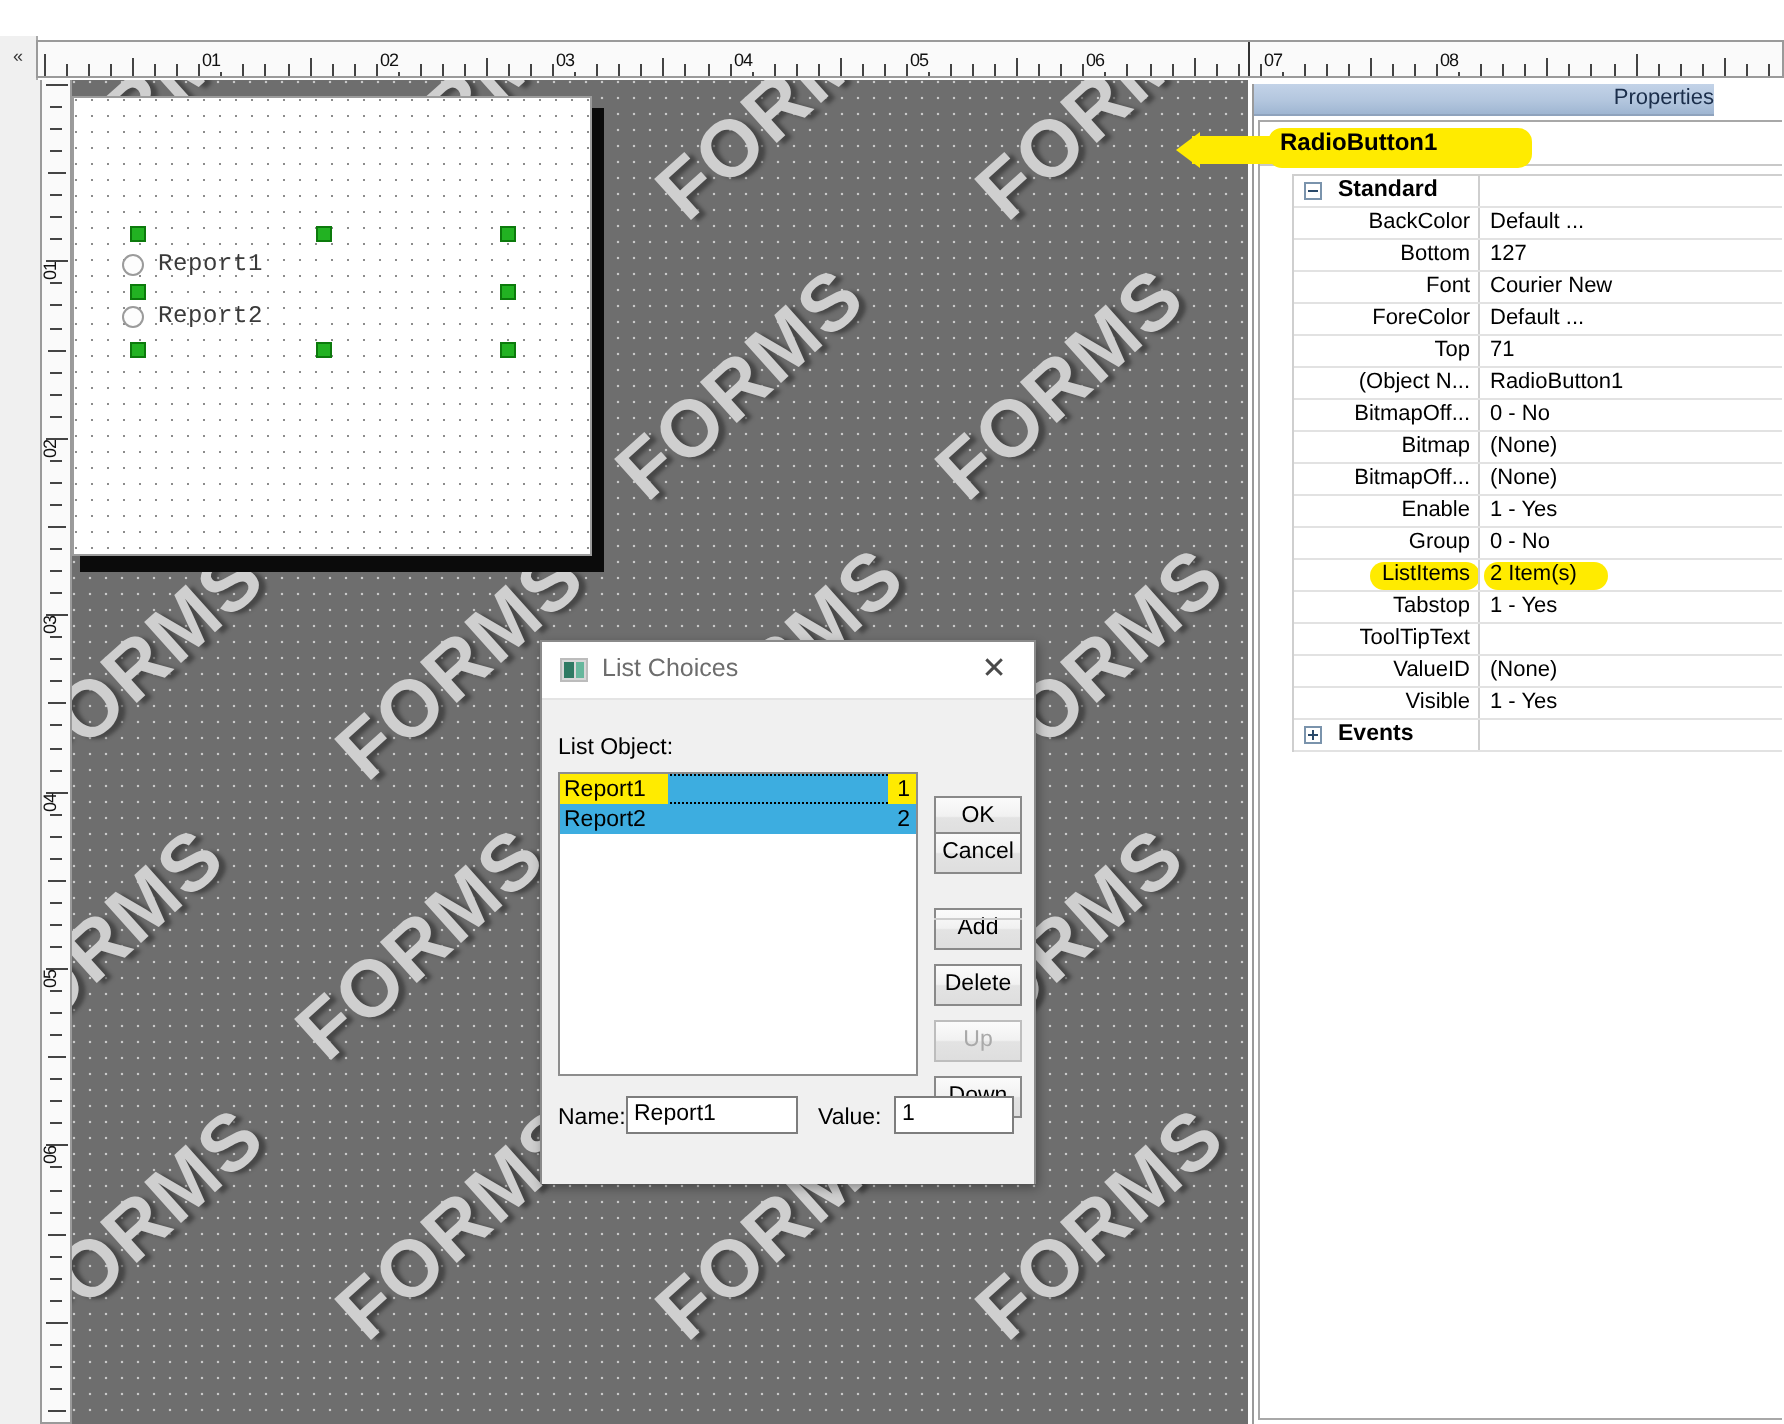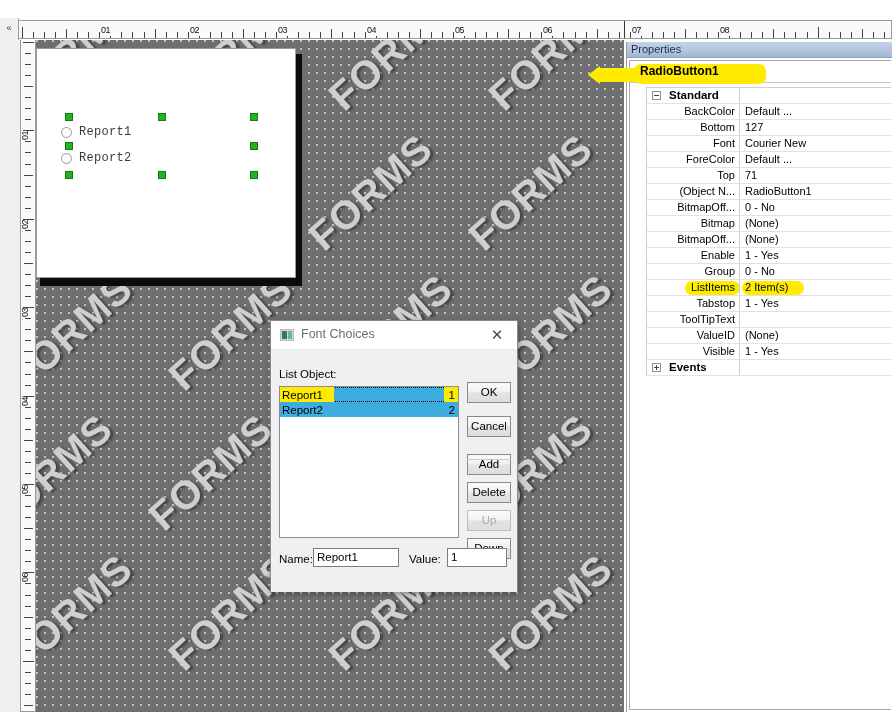--- a/index.html
+++ b/index.html
@@ -163,29 +163,30 @@
   
   .props-panel {
     position: absolute; left: 626px; top: 42px;
     width: 266px; height: 670px;
     background: #ffffff;
     border-left: 1px solid #9a9a9a;
     box-sizing: border-box;
   }
   .props-titlebar {
     position: absolute; left: 0; top: 0;
-    width: 266px; height: 16px;
+    width: 230px; height: 16px;
     background: linear-gradient(to bottom, #c3d3e8 0%, #b3c6de 55%, #9fb6d2 100%);
     border-bottom: 1px solid #8fa3bd;
     box-sizing: border-box;
     padding-left: 4px;
     font-size: 11px;
     color: #1b2e4b;
     line-height: 15px;
     overflow: hidden;
+    text-align: right;
   }
   .props-body {
     position: absolute; left: 2px; top: 18px;
     width: 262px; height: 650px;
     background: #ffffff;
     border: 1px solid #a8a8a8;
     border-right: none;
     box-sizing: border-box;
     overflow: hidden;
   }
@@ -725,21 +726,21 @@
               border-right:12px solid #ffeb00;"></div>
   <div class="hl hl-round" style="left:634px; top:64px; width:132px; height:20px;"></div>
 
   <div class="dialog">
 
     <div class="dlg-titlebar">
       <span class="dlg-icon">
           <i></i>
           <i></i>
         </span>
-      <span class="dlg-title">Font Choices</span>
+      <span class="dlg-title">List Choices</span>
       <span class="dlg-close">✕</span>
     </div>
 
     <div class="dlg-body">
 
       <span class="dlg-label" style="left:8px; top:18px;">List Object:</span>
 
       <div class="listbox" id="listbox">
           <div class="lrow sel focus">
             <span class="hl" style="left: 0px; top: 0px; width: 54px; height: 15px;"></span>
@@ -747,21 +748,21 @@
             <span class="ltext">Report1</span>
             <span class="lval">1</span>
           </div>
           <div class="lrow sel">
             <span class="ltext">Report2</span>
             <span class="lval">2</span>
           </div>
         </div>
 
       <div id="dlg-buttons">
-          <div class="dbtn" style="left: 196px; top: 32px;">OK</div>
+          <div class="dbtn" style="left: 196px; top: 48px;">OK</div>
           <div class="dbtn" style="left: 196px; top: 66px;">Cancel</div>
           <div class="dbtn" style="left: 196px; top: 104px;">Add</div>
           <div class="dbtn" style="left: 196px; top: 132px;">Delete</div>
           <div class="dbtn disabled" style="left: 196px; top: 160px;">Up</div>
           <div class="dbtn" style="left: 196px; top: 188px;">Down</div>
         </div>
       <div class="dlg-sep"></div>
 
       <span class="dlg-label" style="left:8px; top:203px;">Name:</span>
       <div class="dfield" style="left:42px; top:198px; width:86px;">

